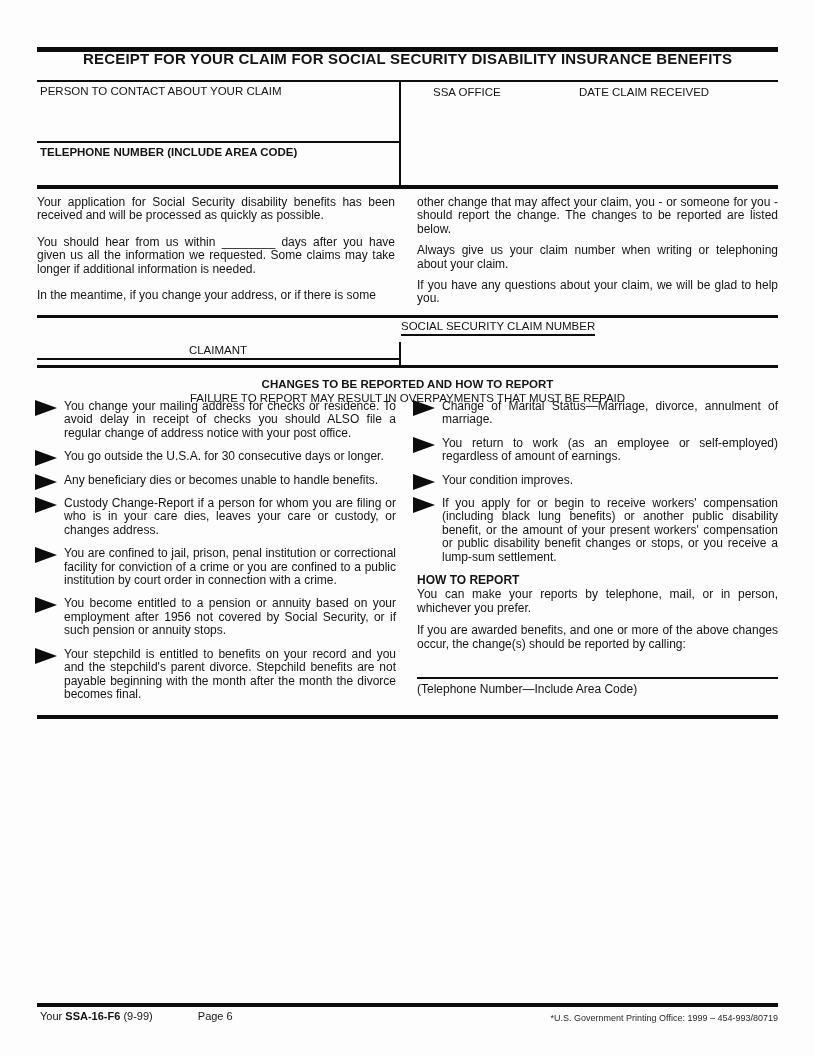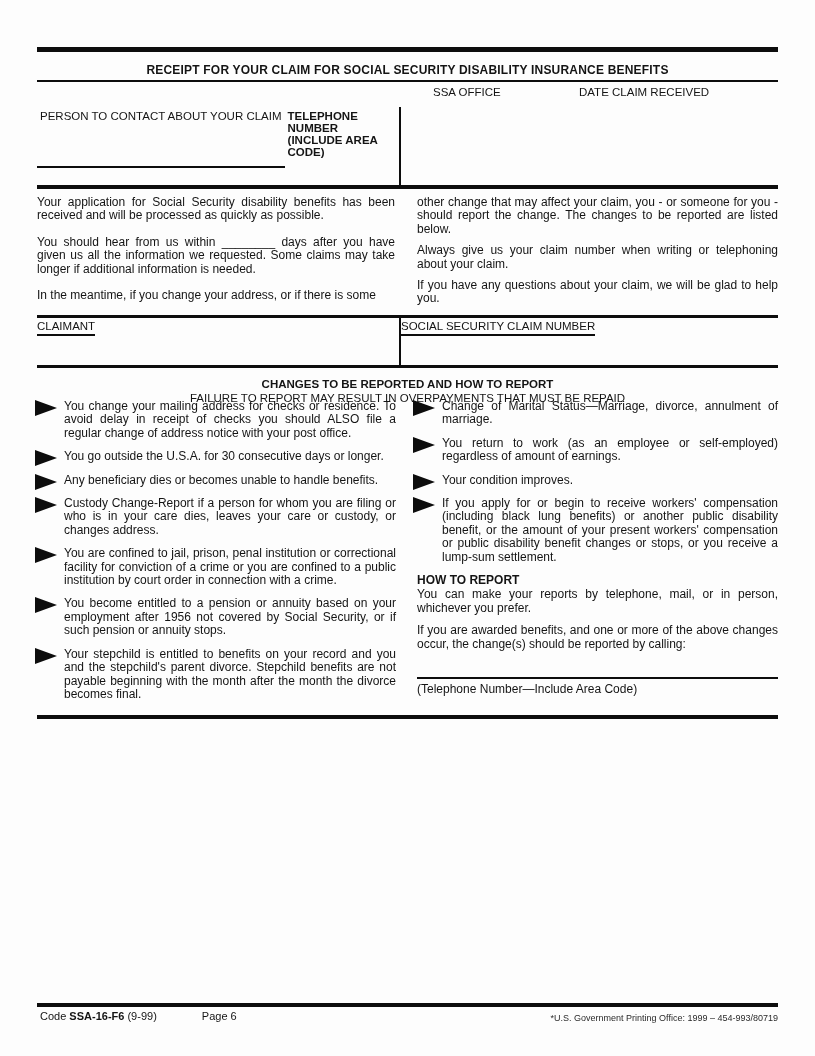--- a/index.html
+++ b/index.html
@@ -10,50 +10,50 @@
     background:#fdfdfd;
     color:#141414;
     font-family:"Liberation Sans", sans-serif;
     overflow:hidden;
     margin:0 auto;
   }
   .ink { background:#0d0d0d; }
 
   .topbar { position:absolute; left:37px; top:47px; width:741px; height:5px; }
   .title {
-    position:absolute; left:37px; top:63px; width:741px;
-    text-align:center; font-weight:bold; font-size:12px; letter-spacing:.2px;
+    position:absolute; left:37px; top:50px; width:741px;
+    text-align:center; font-weight:bold; font-size:15px; letter-spacing:.2px;
   }
 
   .hdr-table {
     position:absolute; left:37px; top:80px; width:741px; height:109px;
     border-top:2px solid #0d0d0d; border-bottom:4px solid #0d0d0d;
     display:flex;
   }
-  .hdr-left { width:364px; border-right:2px solid #0d0d0d; display:flex; flex-direction:row;margin-top:25px; }
+  .hdr-left { width:364px; border-right:2px solid #0d0d0d; display:flex; flex-direction:column; }
   .hdr-cell { font-size:11.5px; padding:3px 3px; }
   .hdr-cell.person { height:61px; border-bottom:2px solid #0d0d0d; }
   .hdr-cell.phone { flex:1;font-weight:bold; }
   .hdr-right { flex:1; position:relative; font-size:11.5px; }
   .ssa-office { position:absolute; left:32px; top:4px; }
   .date-received { position:absolute; left:178px; top:4px; }
 
   .intro { position:absolute; left:37px; top:196px; width:741px; display:flex; }
   .intro-col { font-size:12px; line-height:13.4px; }
   .intro-col p { text-align:justify; margin-bottom:13px; }
   .intro-left { width:358px; }
   .intro-right { width:361px; margin-left:22px; }
   .intro-right p { margin-bottom:8px; }
 
   .claim-table {
     position:absolute; left:37px; top:315px; width:741px; height:53px;
     border-top:3px solid #0d0d0d; border-bottom:3px solid #0d0d0d;
     display:flex;
   }
-  .ct-left { width:364px; border-right:2px solid #0d0d0d; display:flex; flex-direction:row; }
+  .ct-left { width:364px; border-right:2px solid #0d0d0d; display:flex; flex-direction:column;margin-top:24px; }
   .ct-right { flex:1; display:flex; flex-direction:row; }
   .ct-head {
     height:18px; border-bottom:2px solid #0d0d0d;
     text-align:center; font-size:11.5px; padding-top:2px;
   }
   .ct-body { flex:1; }
 
   .changes-head { position:absolute; left:37px; top:378px; width:741px; text-align:center; font-size:11.5px; }
   .changes-head .h1 { font-weight:bold; }
   .changes-head .h2 { margin-top:2px; }
@@ -159,21 +159,21 @@
 
       <div class="phone-block">
         <span>(Telephone Number—Include Area Code)</span>
       </div>
     </div>
   </div>
 
   <div class="footer-bar ink"></div>
 
   <div class="footer-left">
-    <span>Code</span>
+    <span>Your</span>
     <b>SSA-16-F6</b>
     <span>(9-99)</span>
     <span class="footer-page">Page 6</span>
   </div>
 
   <div class="footer-right">*U.S. Government Printing Office: 1999 – 454-993/80719</div>
 
 </div>
 
 </body></html>

